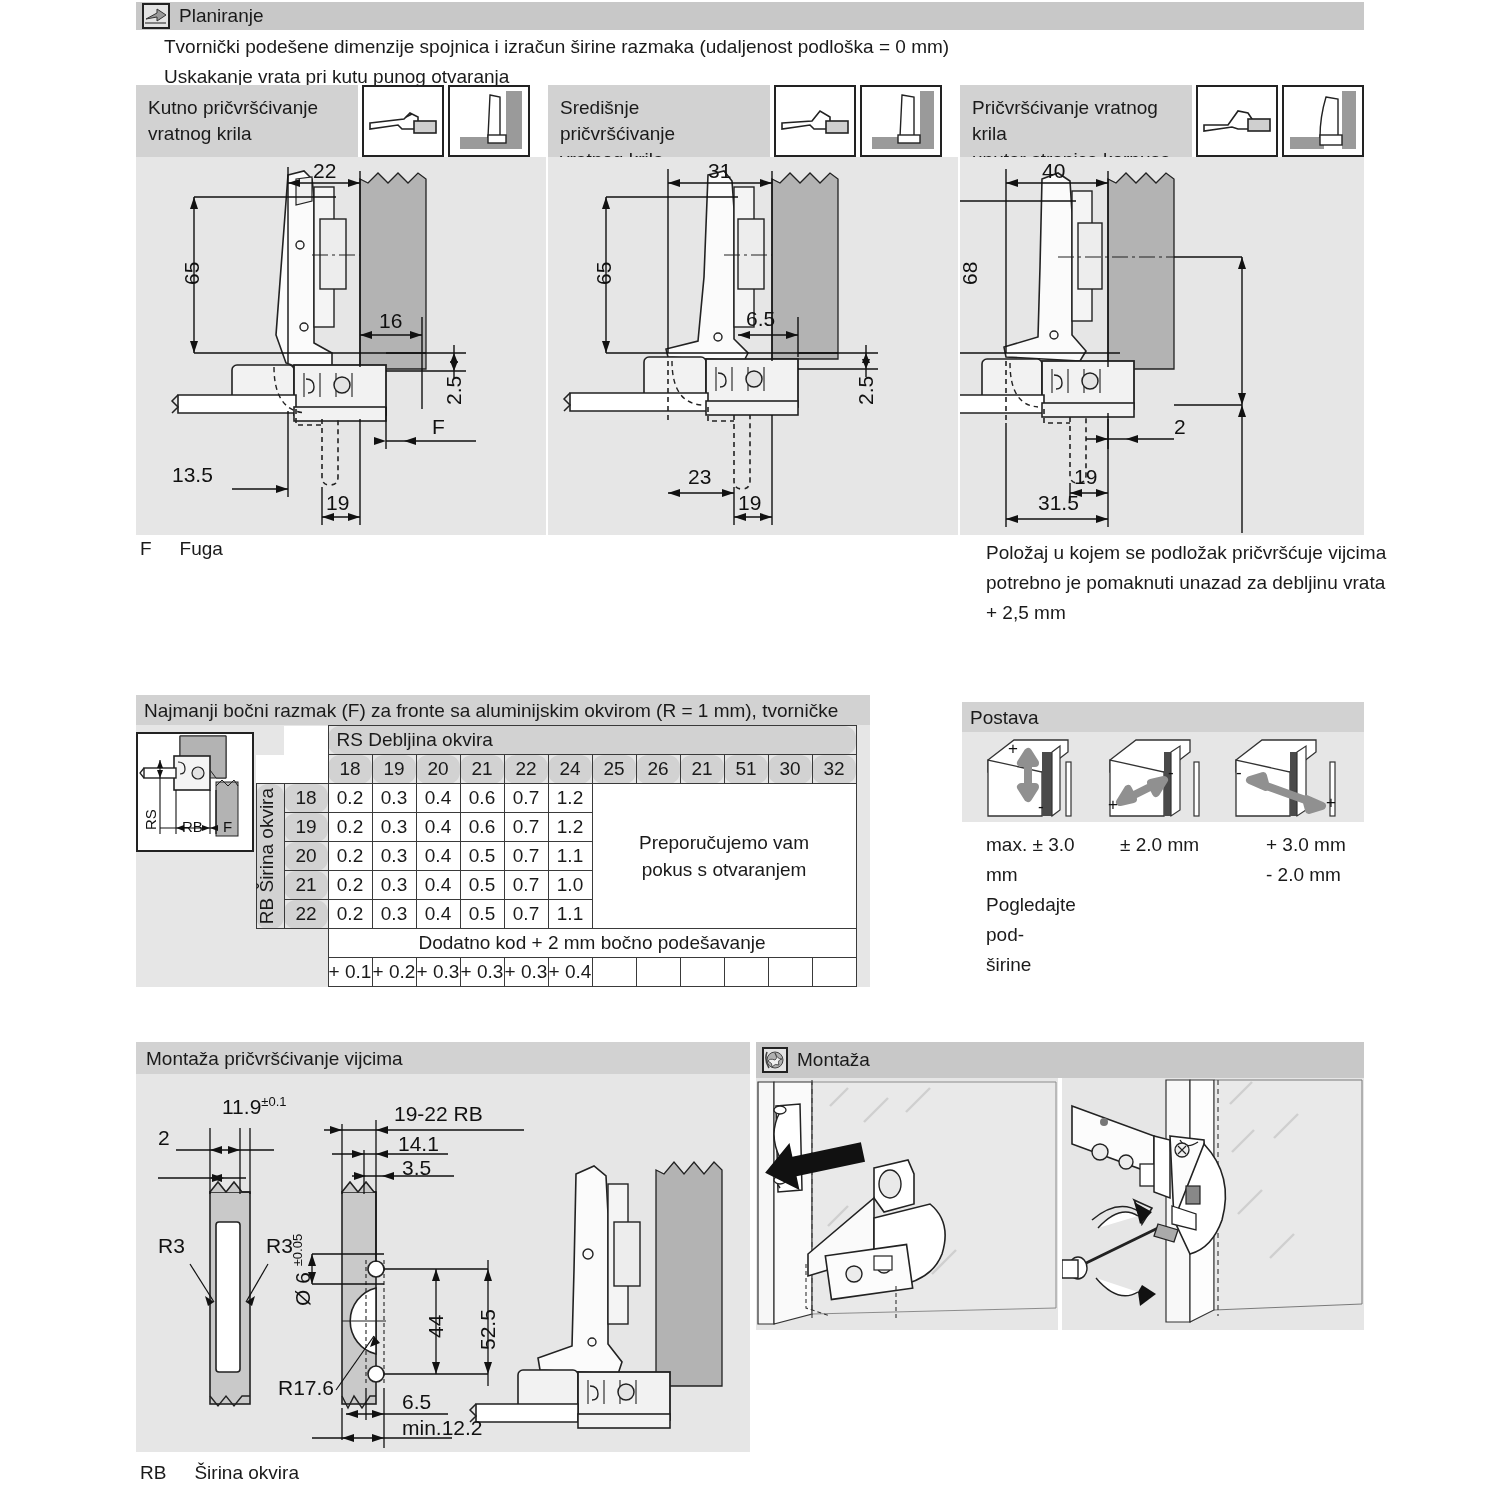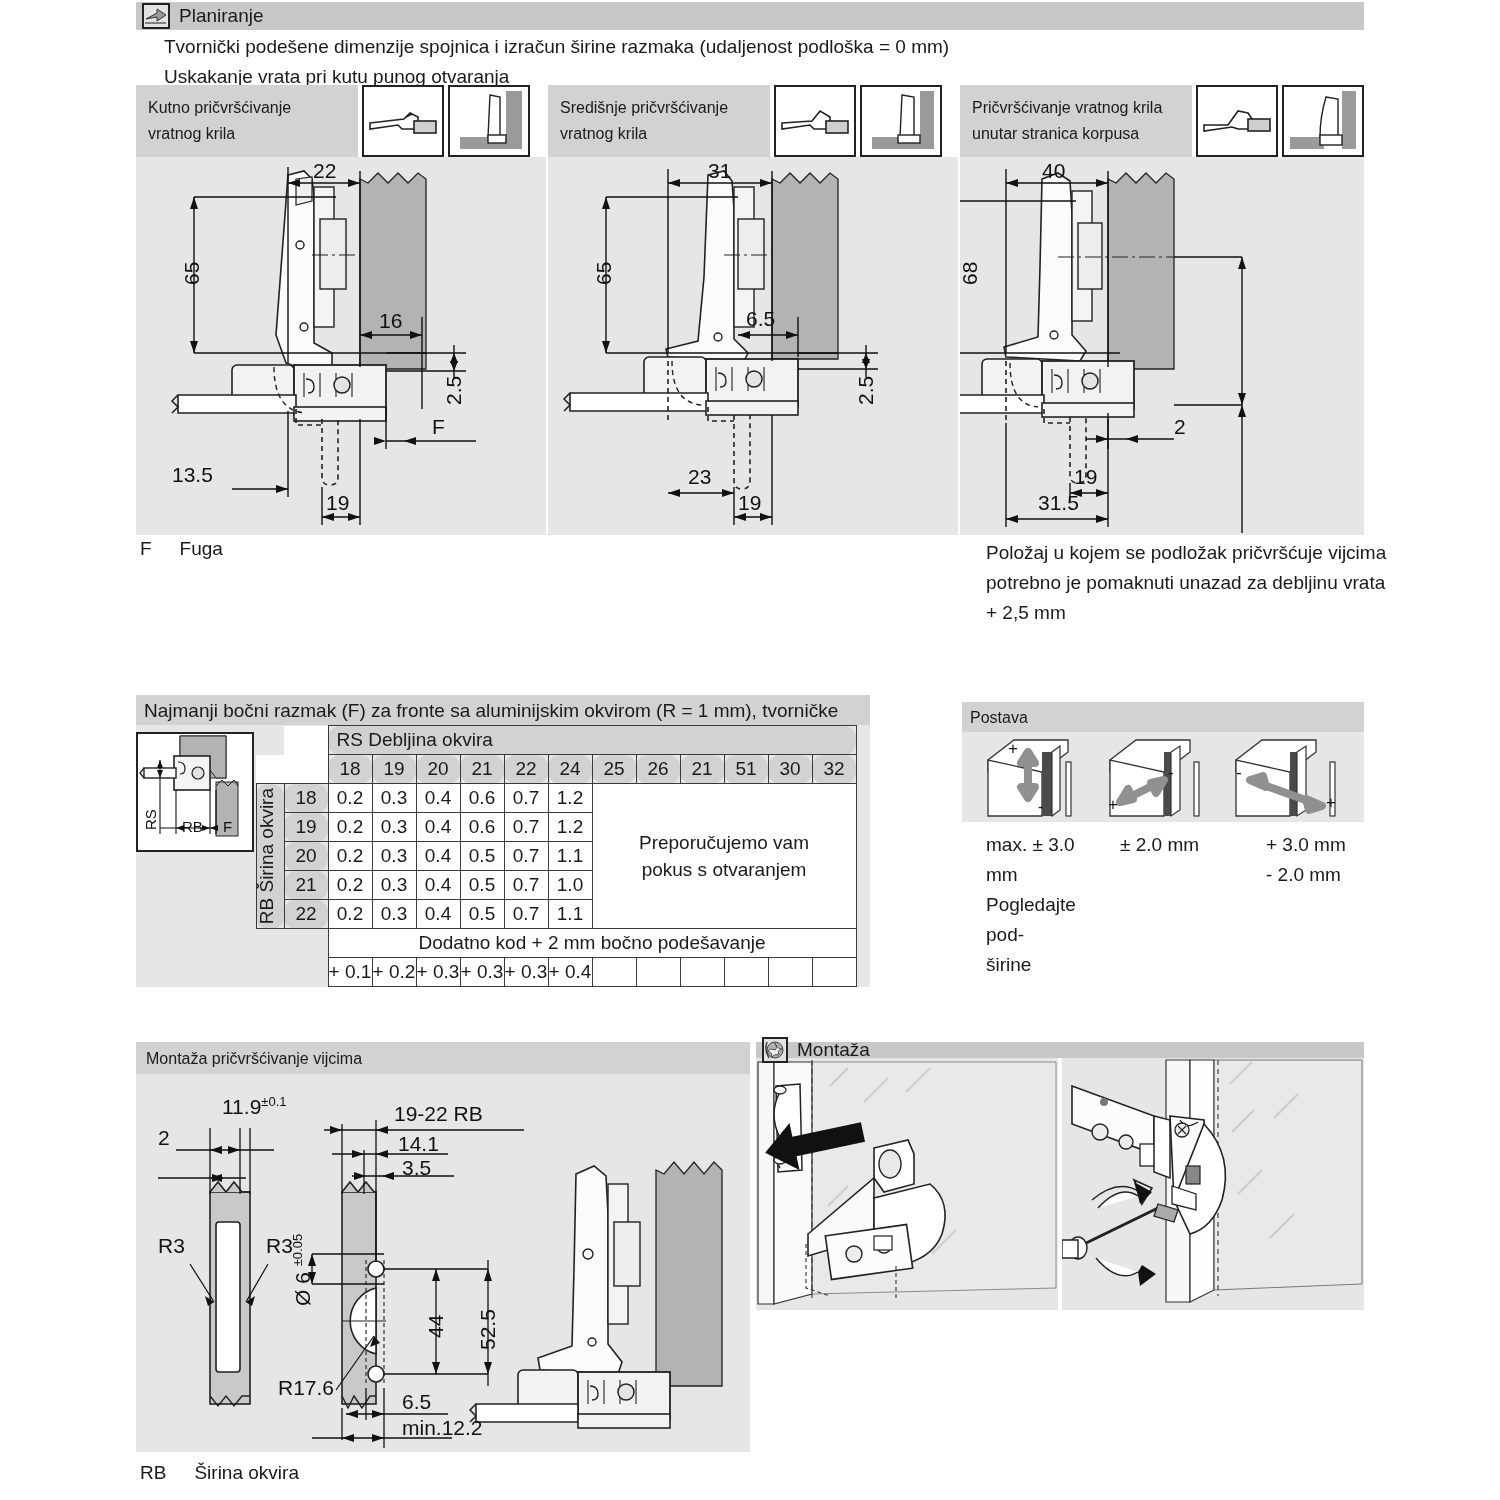--- a/index.html
+++ b/index.html
@@ -25,21 +25,21 @@
   .bar-icon {
     width:28px; height:26px;
     border:2px solid #222;
     background:#e3e3e3;
     margin-right:9px;
     position:relative;
     flex:0 0 auto;
   }
   .panel-head {
     background:#d2d2d2;
-    font-size:16px;
+    font-size:19px;
     line-height:26px;
     padding:8px 12px;
   }
   .panel-body { background:#e6e6e6; }
   .thumb {
     border:2px solid #222;
     background:#fff;
     width:82px; height:72px;
     position:relative;
     overflow:hidden;
@@ -693,21 +693,21 @@
     </span>
     <span class="abs dim" style="left:142px; top:302px;">R17.6</span>
     <span class="abs dim vert" style="left:288px; top:264px;">44</span>
     <span class="abs dim vert" style="left:340px; top:276px;">52.5</span>
     <span class="abs dim" style="left:266px; top:316px;">6.5</span>
     <span class="abs dim" style="left:266px; top:342px;">min.12.2</span>
   </div>
 </div>
 
 <div class="abs" style="left:756px; top:1042px; width:608px;">
-  <div class="bar" style="height:16px;">
+  <div class="bar" style="height:36px;">
     <span class="bar-icon" style="width:26px; height:26px;">
       <svg width="22" height="22" viewBox="0 0 22 22">
         <circle cx="11" cy="11" r="8" fill="#b0b0b0" stroke="#444" stroke-width="1"></circle>
         <path d="M11 4 q3 5 0 7 q-5 -2 -7 1 q5 2 4 6 q3 -4 7 -2 q-2 -5 3 -6 q-5 0 -7 -6 z" fill="#f0f0f0" stroke="#444" stroke-width="0.9"></path>
         <path d="M3 3 q-3 8 2 16" fill="none" stroke="#444" stroke-width="1.6"></path>
       </svg>
     </span>
     <span>Montaža</span>
   </div>
 

